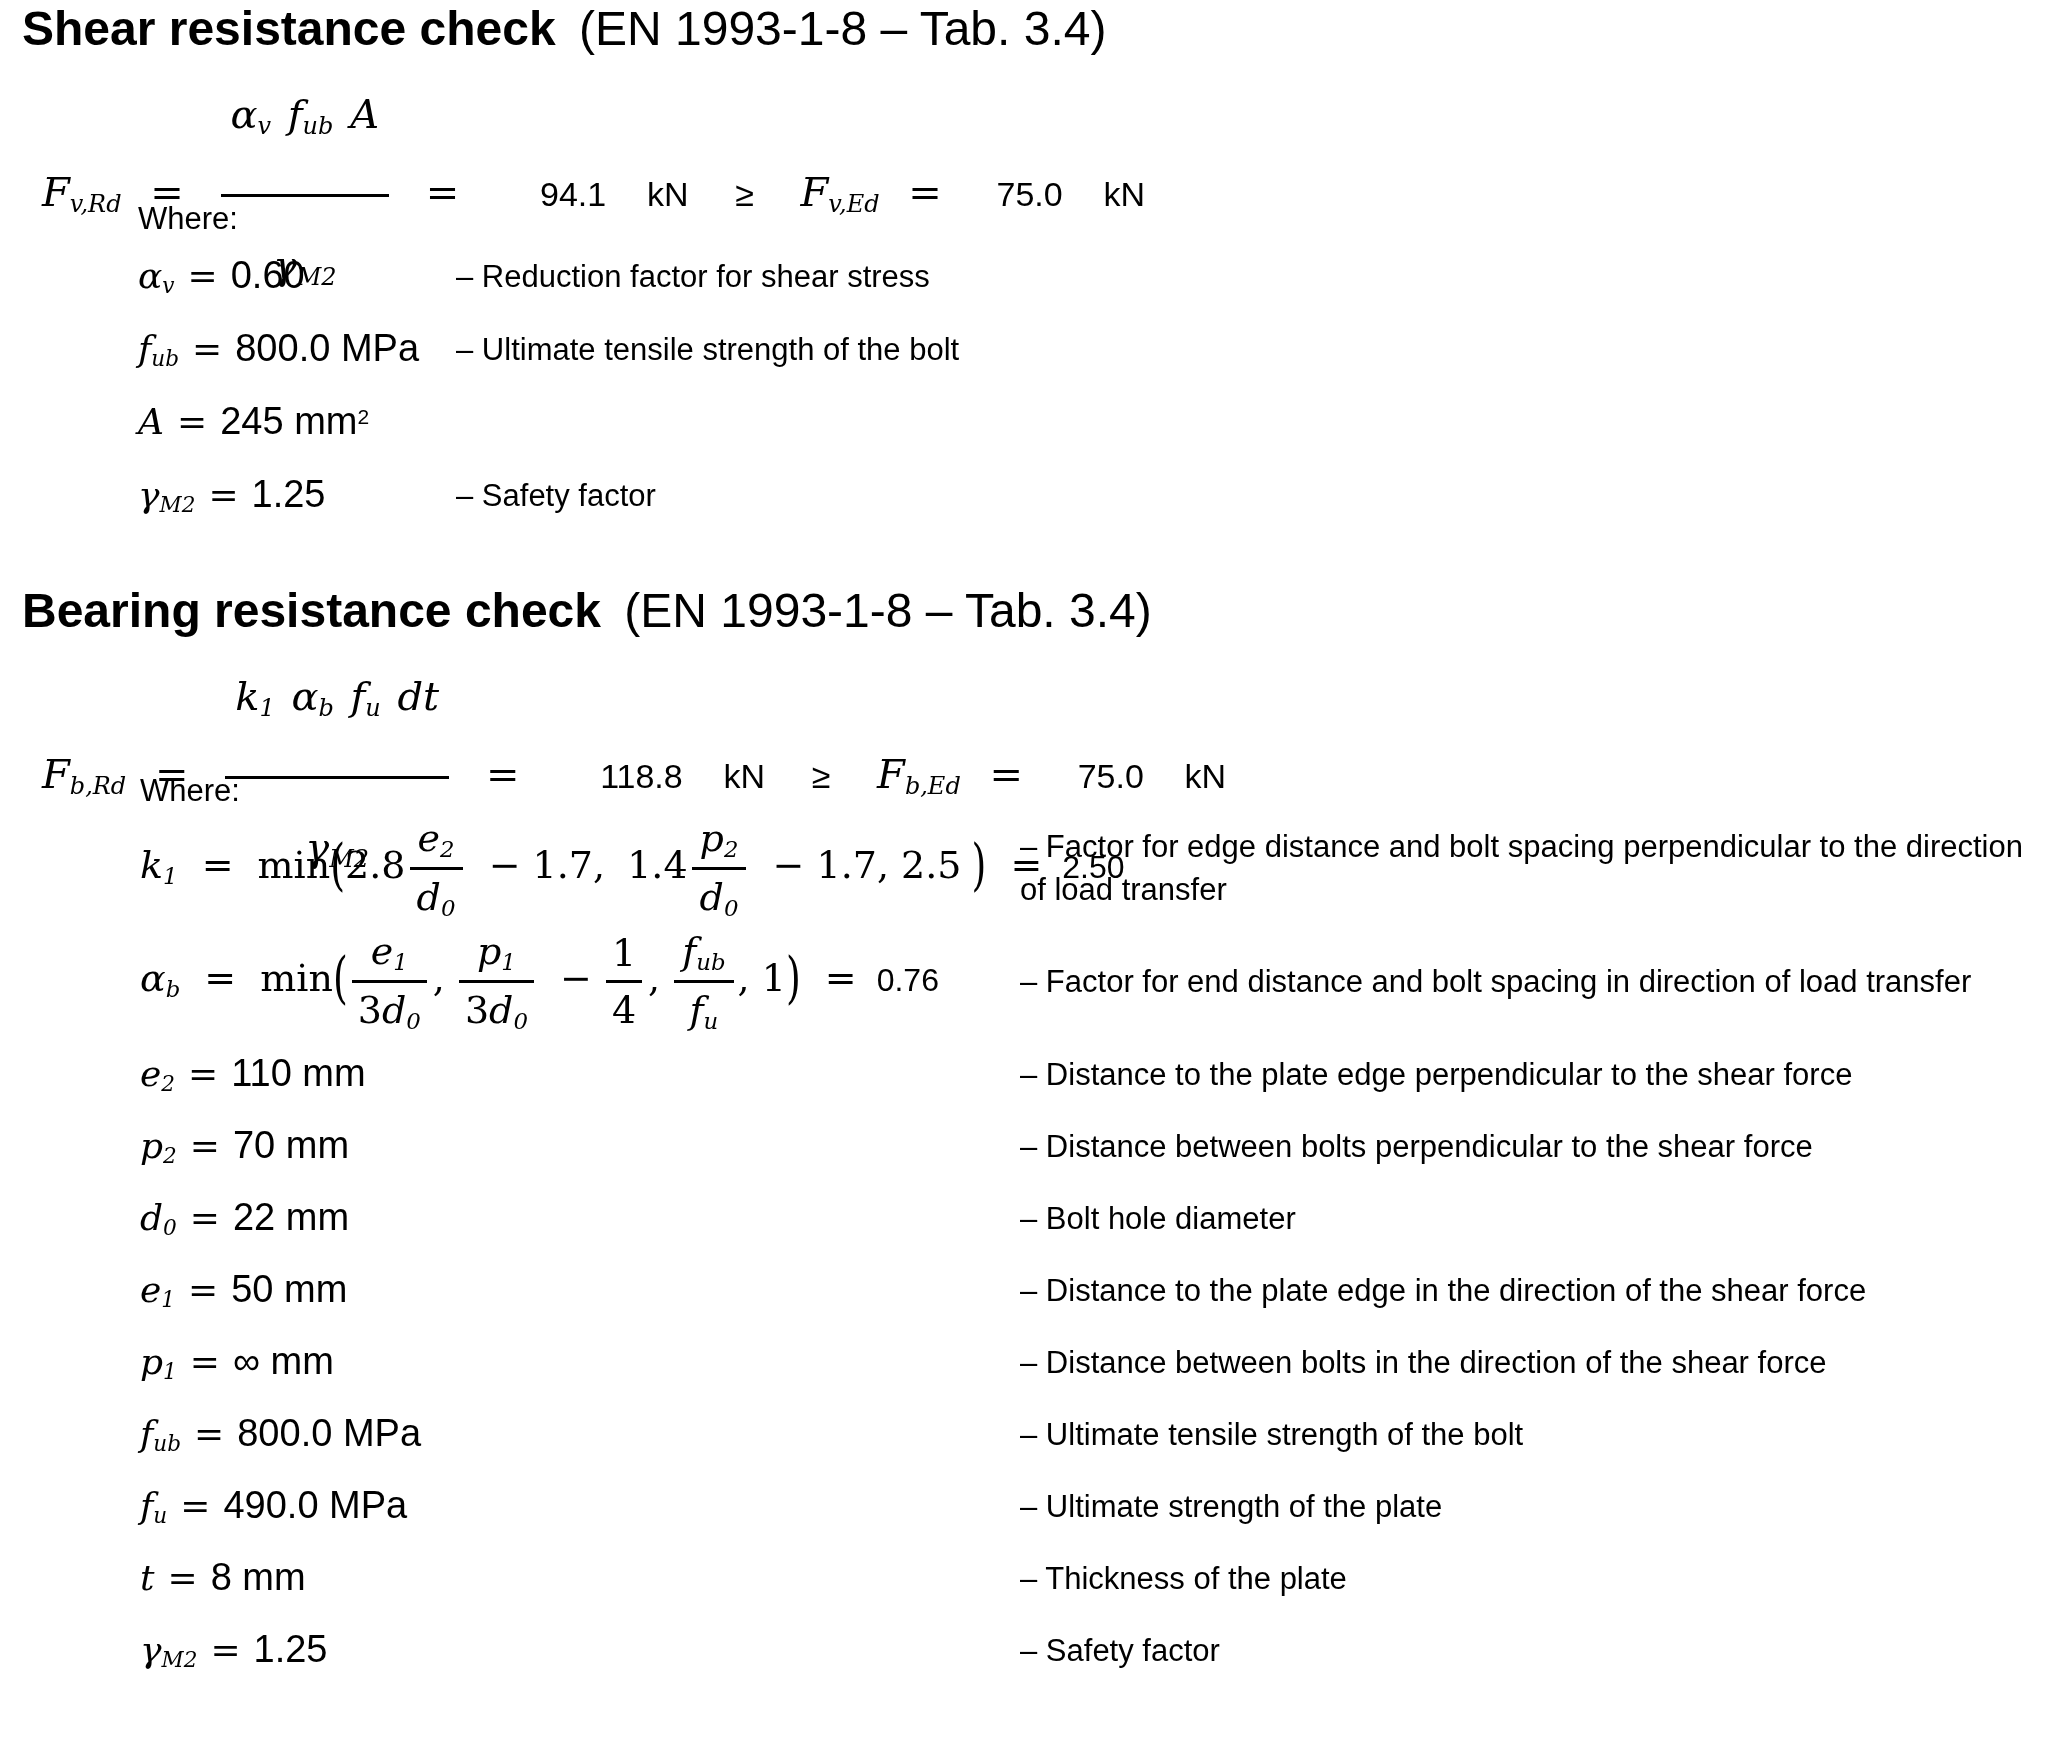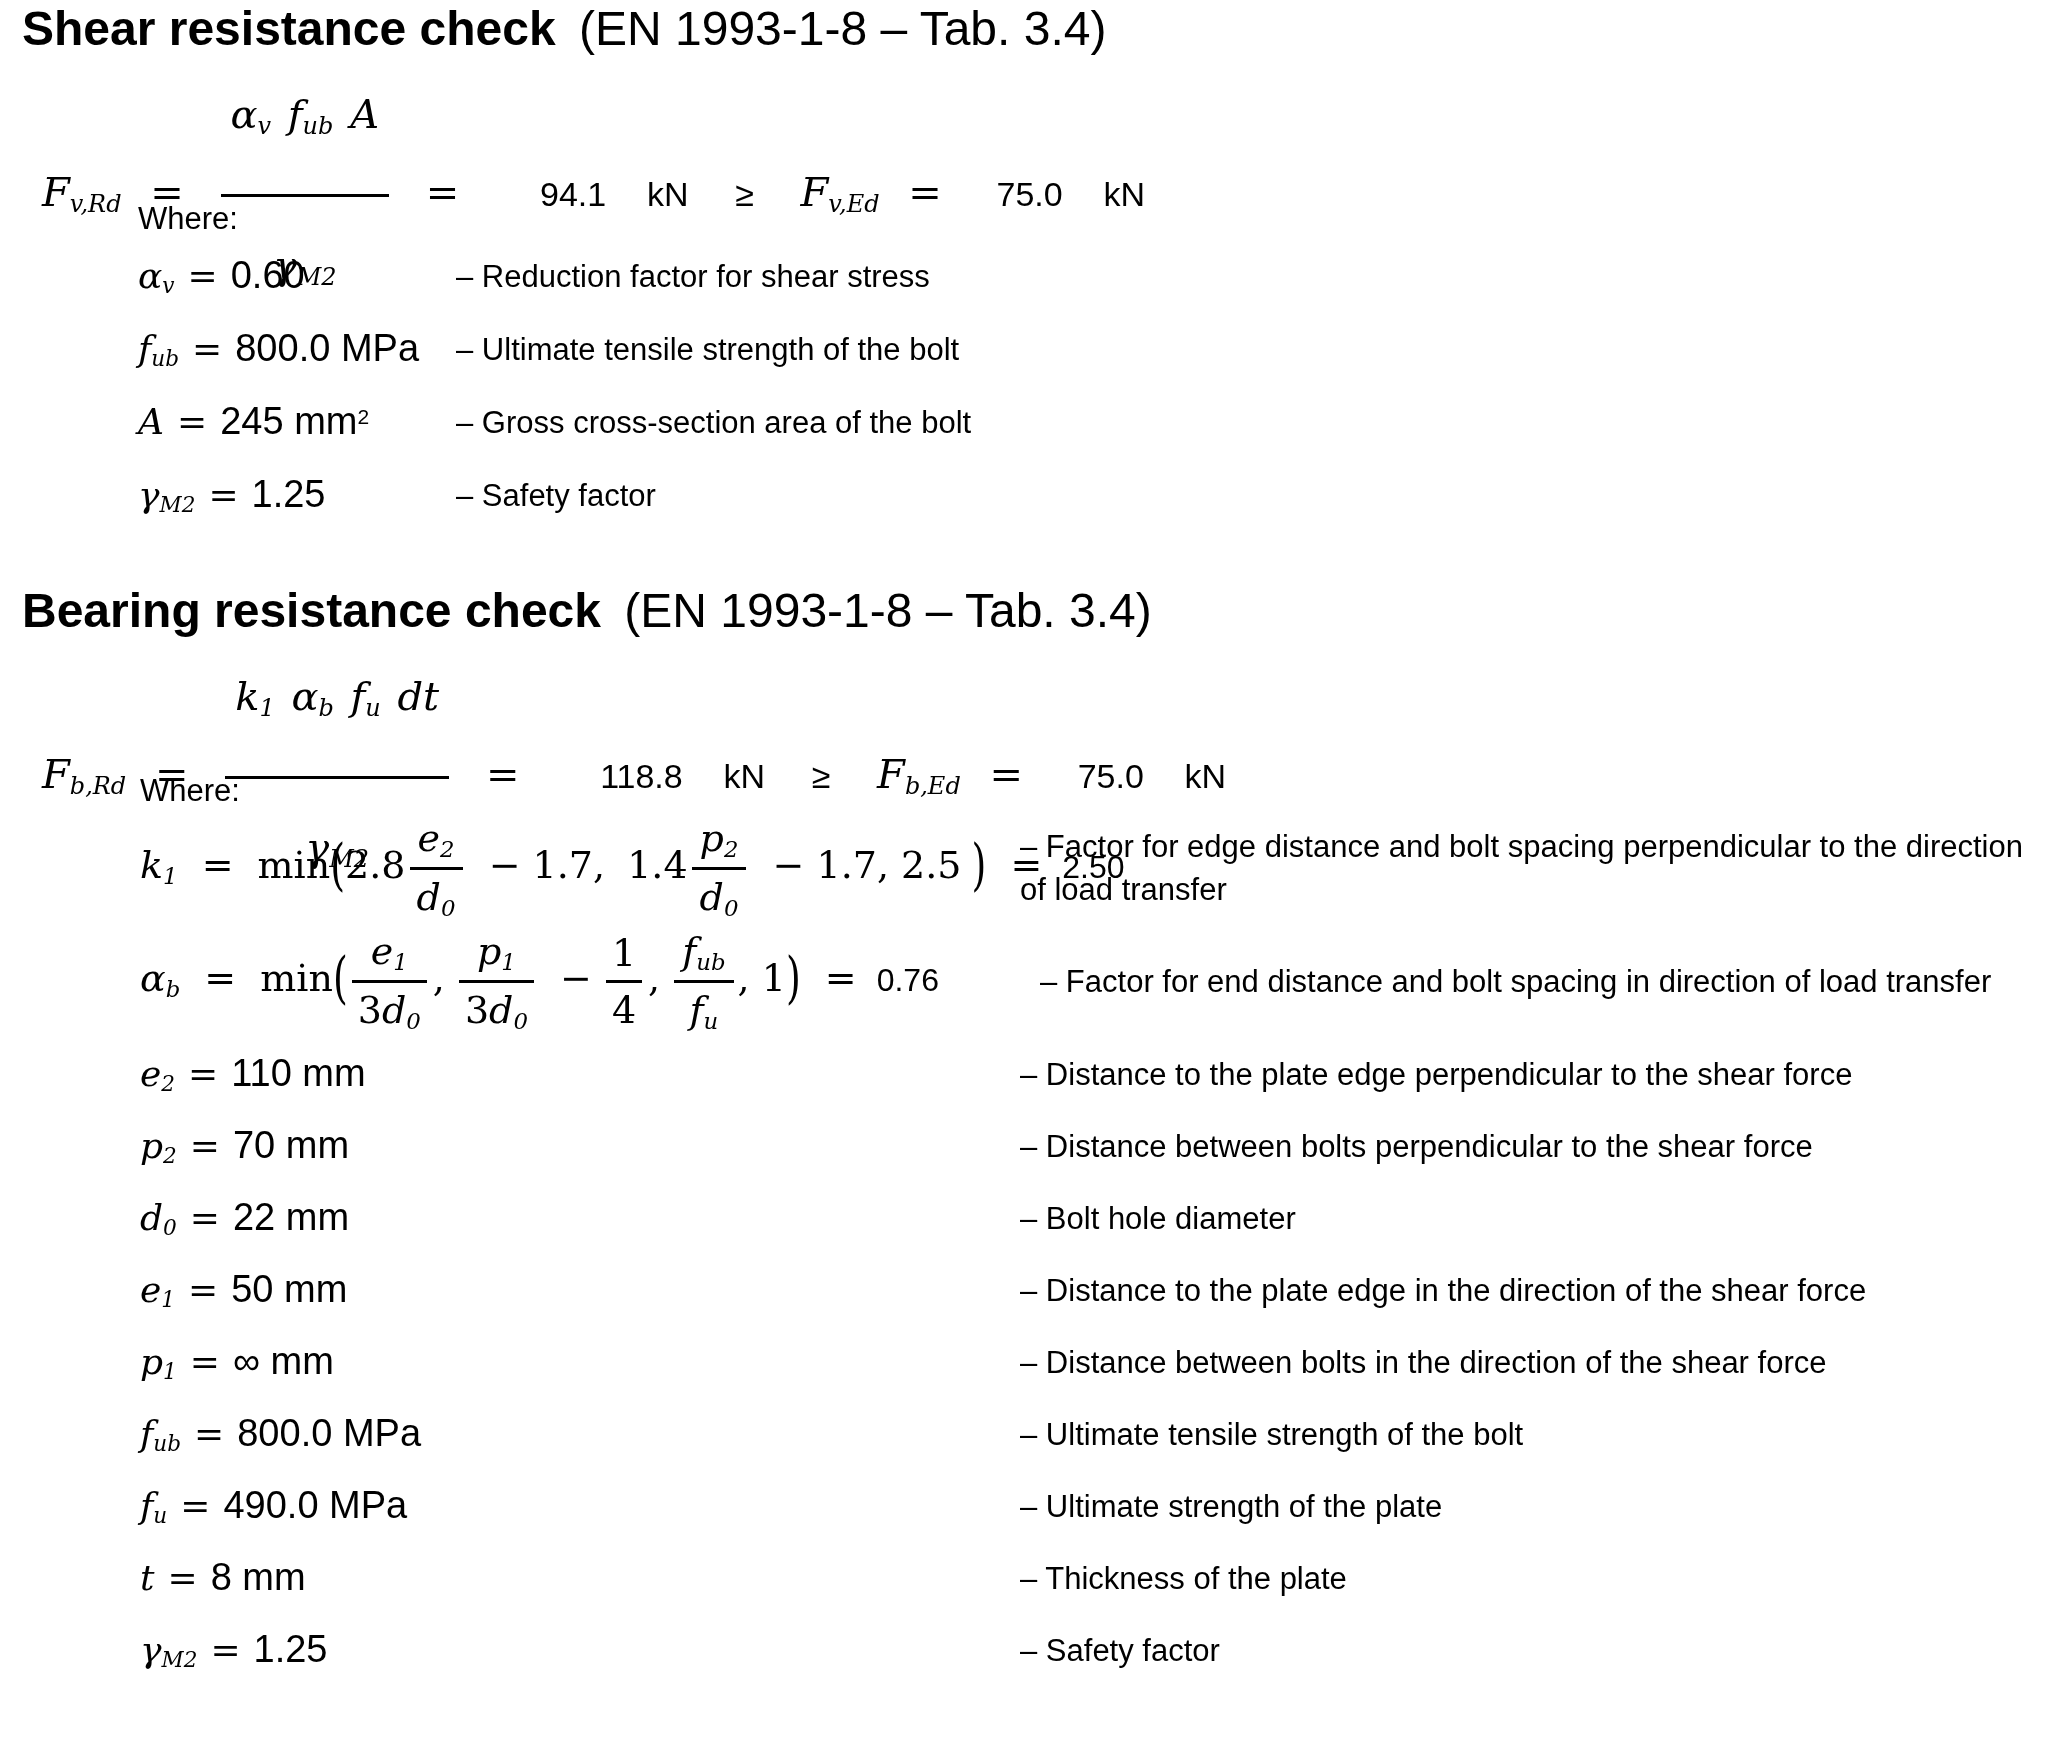--- a/index.html
+++ b/index.html
@@ -73,21 +73,21 @@
   .pval { font-family: "Liberation Sans", sans-serif; font-size: 38px; font-style: normal; }
   .psup { font-family: "Liberation Sans", sans-serif; font-size: 21px; vertical-align: 10px; }
   .pdesc {
     font-family: "Liberation Sans", sans-serif;
     font-size: 31px; line-height: 43px; max-width: 1012px;
   }
 
   
   .frow-k1 { height: 112px; }
   .bearing-section .prow.frow-k1 { height: 112px; }
-  .bearing-section .prow.frow-ab { height: 114px; gap: 20px; }
+  .bearing-section .prow.frow-ab { height: 114px; }
   .fml { font-family: "DejaVu Serif", serif; font-size: 38px; white-space: nowrap; }
   .fml .frac { margin: 0 4px; }
   .fml .frac .num { padding: 0 6px 5px; }
   .fml .frac .den { padding: 5px 6px 0; }
   .fml .mgap { margin: 0 10px; }
   .fml .comma { margin: 0 10px 0 2px; }
   .fml .pn { display: inline-block; transform: scaleY(1.45); font-style: normal; }
   .fml .pval { margin-left: 8px; font-size: 32px; }
   .fml .peq { margin: 0 12px; }
   .fml .mr { font-style: normal; }
@@ -132,21 +132,20 @@
       <div class="prow">
         <span class="pleft"><span class="atom"><span class="mi">α</span><sub class="msub">v</sub></span><span class="peq">=</span><span class="pval">0.60</span></span>
         <span class="pdesc">– Reduction factor for shear stress</span>
       </div>
       <div class="prow">
         <span class="pleft"><span class="atom"><span class="mi">f</span><sub class="msub">ub</sub></span><span class="peq">=</span><span class="pval">800.0 MPa</span></span>
         <span class="pdesc">– Ultimate tensile strength of the bolt</span>
       </div>
       <div class="prow">
         <span class="pleft"><span class="atom"><span class="mi">A</span><sub class="msub"></sub></span><span class="peq">=</span><span class="pval">245 mm</span><sup class="psup">2</sup></span>
-        <span class="pdesc">– Gross cross-section area of the bolt</span>
       </div>
       <div class="prow">
         <span class="pleft"><span class="atom"><span class="mi">γ</span><sub class="msub">M2</sub></span><span class="peq">=</span><span class="pval">1.25</span></span>
         <span class="pdesc">– Safety factor</span>
       </div>
     </div>
   </section>
 
   <section class="bearing-section">
     <h1 class="sec-title">

